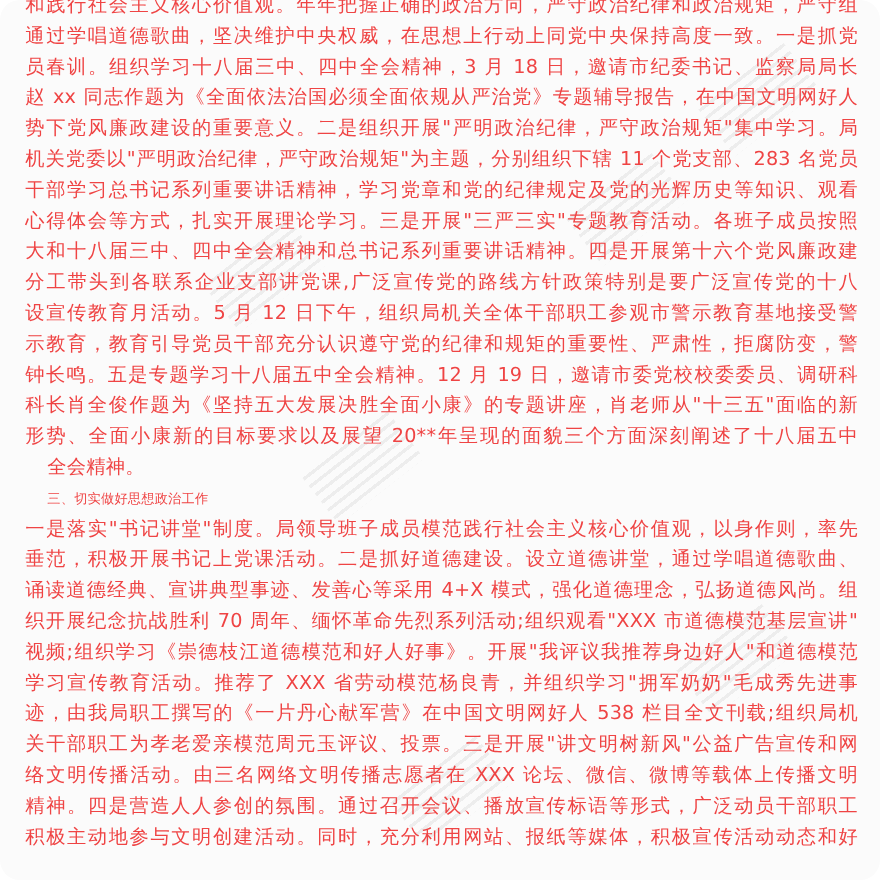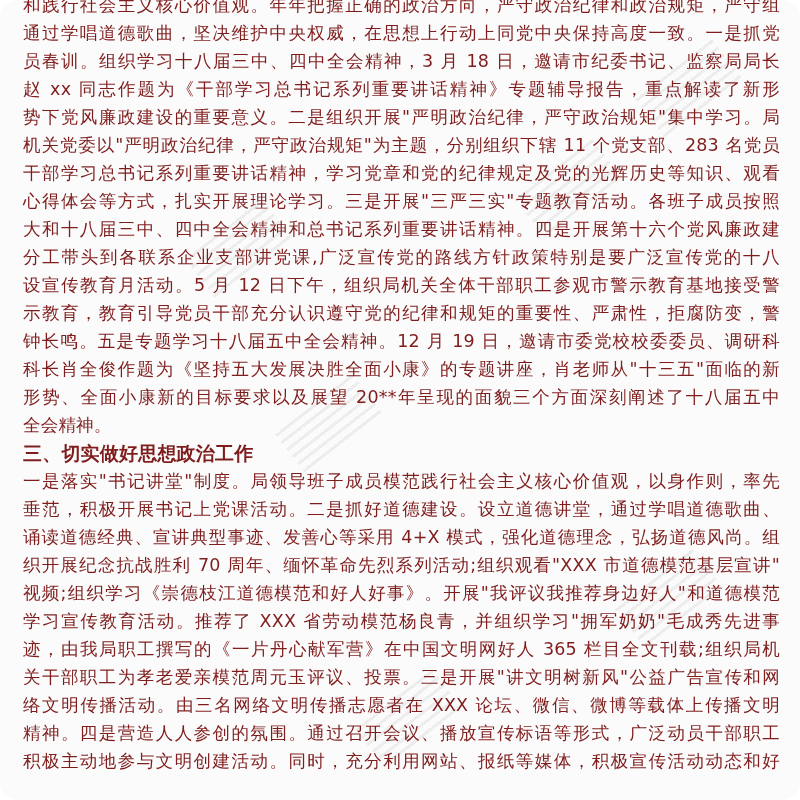--- a/index.html
+++ b/index.html
@@ -26,73 +26,74 @@
     height: 28px;
     line-height: 28px;
     font-size: 17.5px;
     white-space: nowrap;
     text-align: justify;
     text-align-last: justify;
     letter-spacing: 0.2px;
   }
   .line.no-just {
     text-align-last: left;
+    margin-left: 20px;
   }
   .line.heading {
-    font-weight: 700;
-    font-size: 19px;
+    font-weight: 400;
+    font-size: 12px;
     text-align-last: left;
   }
   
   .wm {
     position: absolute;
     width: 98px;
     height: 58px;
     transform: rotate(-38deg);
     background: repeating-linear-gradient(0deg,
       transparent 0px, transparent 6px,
       #ededed 6px, #ededed 9px);
     pointer-events: none;
   }
 </style>
 </head>
 <body>
 
-<div class="page" style="background: rgb(251, 251, 251); color: #7f1d1d; border-radius: 18px;">
+<div class="page" style="background: rgb(251, 251, 251); color: #ef4444; border-radius: 18px;">
 
   <div class="wm" style="left:190px; top:220px;"></div>
   <div class="wm" style="left:280px; top:395px;"></div>
   <div class="wm" style="left:520px; top:160px;"></div>
   <div class="wm" style="left:640px; top:60px;"></div>
   <div class="wm" style="left:620px; top:570px;"></div>
   <div class="wm" style="left:360px; top:690px;"></div>
 
   <div class="text-flow">
       <div class="line">和践行社会主义核心价值观。年年把握正确的政治方向，严守政治纪律和政治规矩，严守组</div>
       <div class="line">通过学唱道德歌曲，坚决维护中央权威，在思想上行动上同党中央保持高度一致。一是抓党</div>
       <div class="line">员春训。组织学习十八届三中、四中全会精神，3 月 18 日，邀请市纪委书记、监察局局长</div>
-      <div class="line">赵 xx 同志作题为《干部学习总书记系列重要讲话精神》专题辅导报告，重点解读了新形</div>
+      <div class="line">赵 xx 同志作题为《全面依法治国必须全面依规从严治党》专题辅导报告，在中国文明网好人</div>
       <div class="line">势下党风廉政建设的重要意义。二是组织开展"严明政治纪律，严守政治规矩"集中学习。局</div>
       <div class="line">机关党委以"严明政治纪律，严守政治规矩"为主题，分别组织下辖 11 个党支部、283 名党员</div>
       <div class="line">干部学习总书记系列重要讲话精神，学习党章和党的纪律规定及党的光辉历史等知识、观看</div>
       <div class="line">心得体会等方式，扎实开展理论学习。三是开展"三严三实"专题教育活动。各班子成员按照</div>
       <div class="line">大和十八届三中、四中全会精神和总书记系列重要讲话精神。四是开展第十六个党风廉政建</div>
       <div class="line">分工带头到各联系企业支部讲党课,广泛宣传党的路线方针政策特别是要广泛宣传党的十八</div>
       <div class="line">设宣传教育月活动。5 月 12 日下午，组织局机关全体干部职工参观市警示教育基地接受警</div>
       <div class="line">示教育，教育引导党员干部充分认识遵守党的纪律和规矩的重要性、严肃性，拒腐防变，警</div>
       <div class="line">钟长鸣。五是专题学习十八届五中全会精神。12 月 19 日，邀请市委党校校委委员、调研科</div>
       <div class="line">科长肖全俊作题为《坚持五大发展决胜全面小康》的专题讲座，肖老师从"十三五"面临的新</div>
       <div class="line">形势、全面小康新的目标要求以及展望 20**年呈现的面貌三个方面深刻阐述了十八届五中</div>
       <div class="line no-just">全会精神。</div>
       <div class="line heading no-just">三、切实做好思想政治工作</div>
       <div class="line">一是落实"书记讲堂"制度。局领导班子成员模范践行社会主义核心价值观，以身作则，率先</div>
       <div class="line">垂范，积极开展书记上党课活动。二是抓好道德建设。设立道德讲堂，通过学唱道德歌曲、</div>
       <div class="line">诵读道德经典、宣讲典型事迹、发善心等采用 4+X 模式，强化道德理念，弘扬道德风尚。组</div>
       <div class="line">织开展纪念抗战胜利 70 周年、缅怀革命先烈系列活动;组织观看"XXX 市道德模范基层宣讲"</div>
       <div class="line">视频;组织学习《崇德枝江道德模范和好人好事》。开展"我评议我推荐身边好人"和道德模范</div>
       <div class="line">学习宣传教育活动。推荐了 XXX 省劳动模范杨良青，并组织学习"拥军奶奶"毛成秀先进事</div>
-      <div class="line">迹，由我局职工撰写的《一片丹心献军营》在中国文明网好人 365 栏目全文刊载;组织局机</div>
+      <div class="line">迹，由我局职工撰写的《一片丹心献军营》在中国文明网好人 538 栏目全文刊载;组织局机</div>
       <div class="line">关干部职工为孝老爱亲模范周元玉评议、投票。三是开展"讲文明树新风"公益广告宣传和网</div>
       <div class="line">络文明传播活动。由三名网络文明传播志愿者在 XXX 论坛、微信、微博等载体上传播文明</div>
       <div class="line">精神。四是营造人人参创的氛围。通过召开会议、播放宣传标语等形式，广泛动员干部职工</div>
       <div class="line">积极主动地参与文明创建活动。同时，充分利用网站、报纸等媒体，积极宣传活动动态和好</div>
     </div>
 </div>
 
 </body></html>

